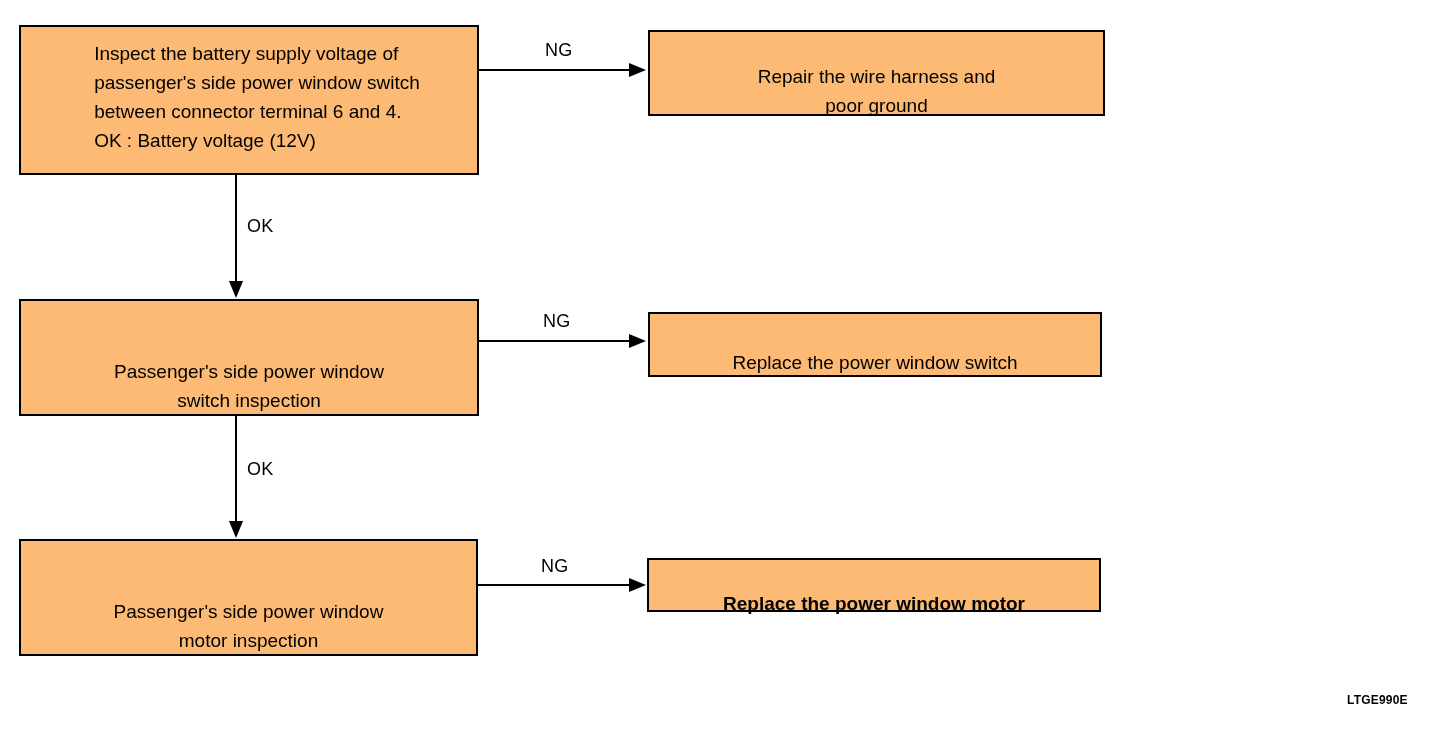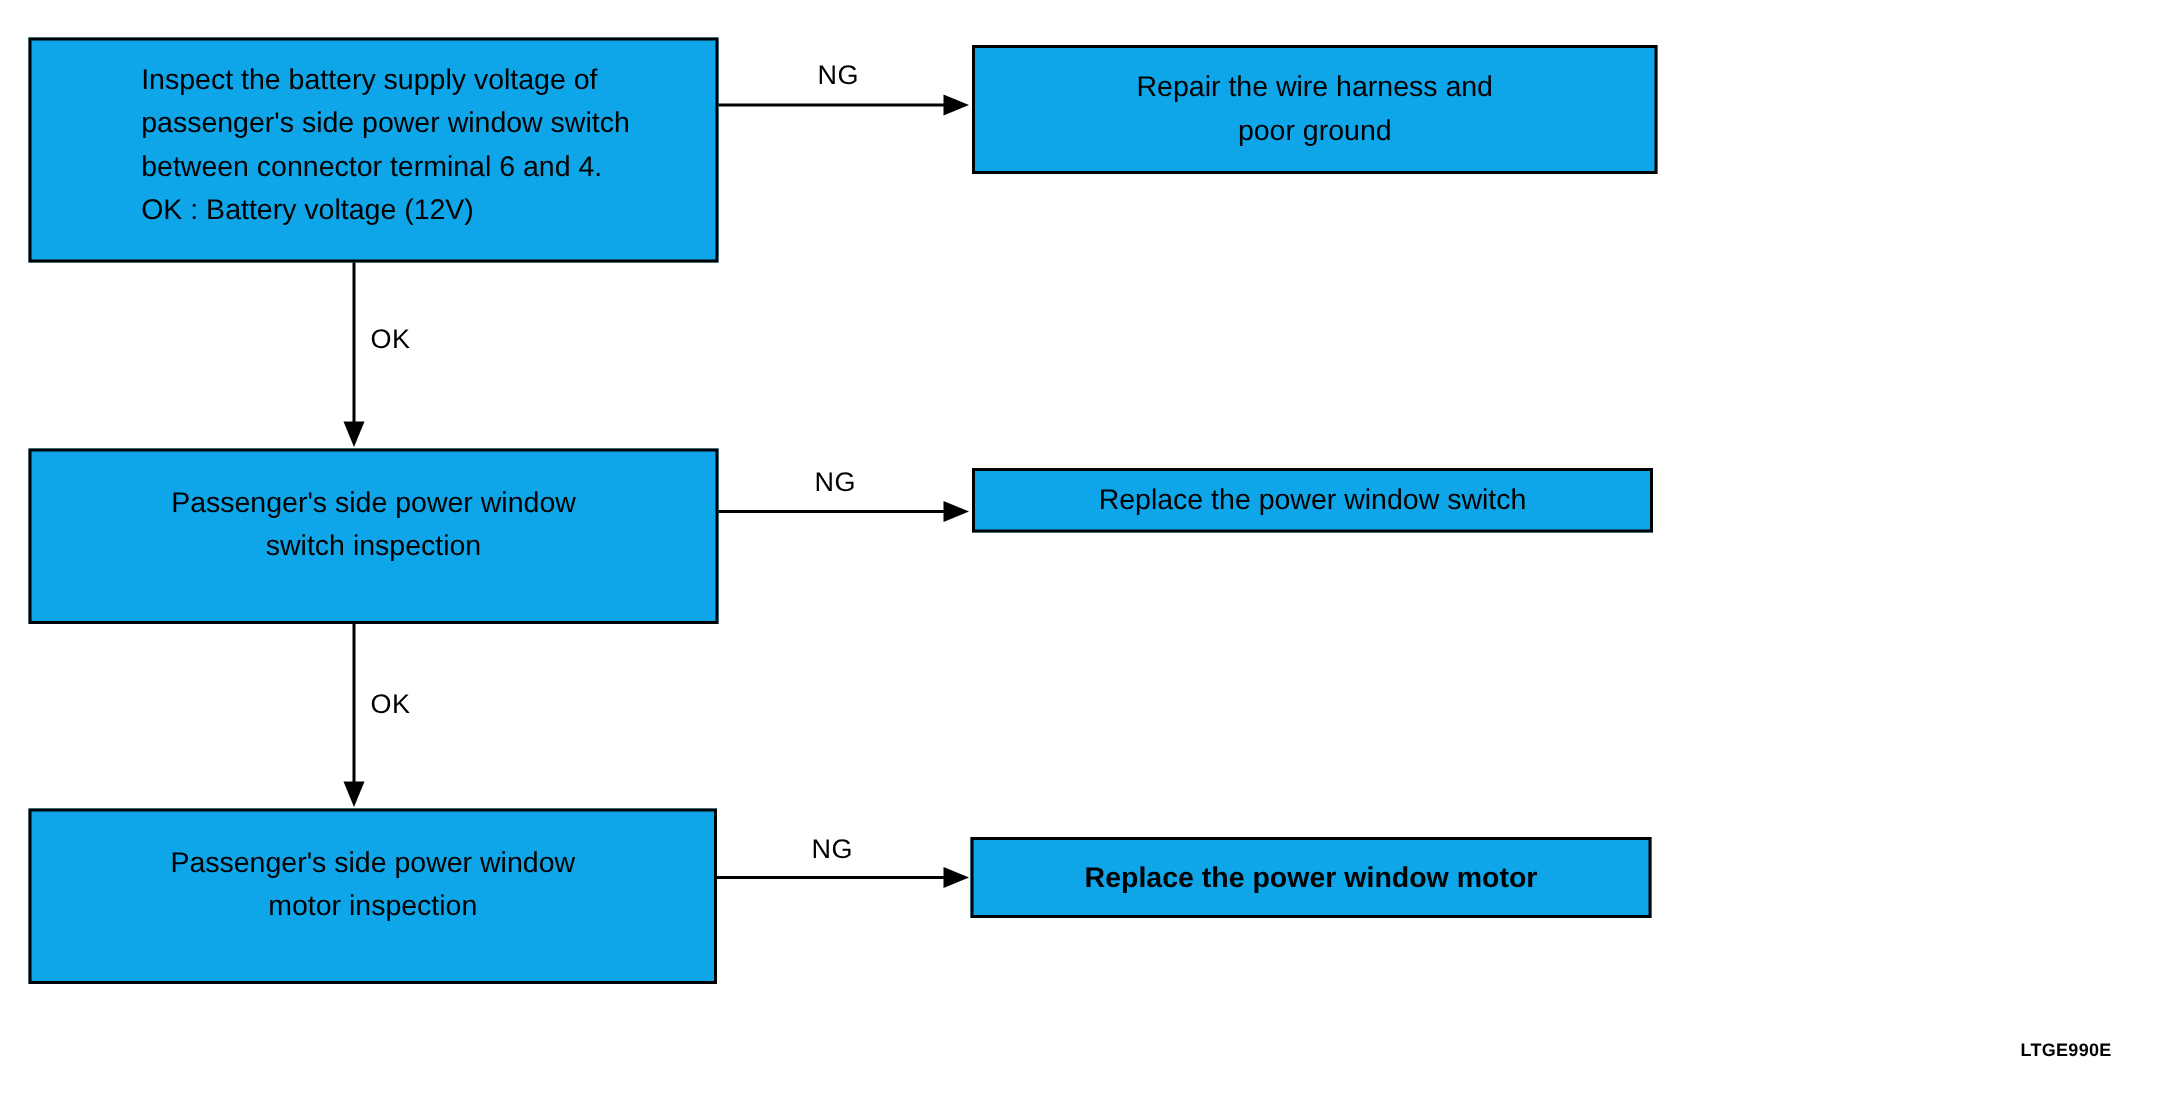--- a/index.html
+++ b/index.html
@@ -15,35 +15,36 @@
     position: relative;
     width: 1456px;
     height: 730px;
     background: #ffffff;
     overflow: hidden;
   }
   .box {
     position: absolute;
     box-sizing: border-box;
     border: 2px solid #000000;
-    background: #0ea5e9;
+    background: #fdba74;
     display: flex;
     justify-content: center;
   }
   .box .box-text {
     font-size: 19px;
     line-height: 29px;
     color: #000000;
     white-space: pre-line;
   }
   .box.left-align .box-text {
     text-align: left;
   }
   .box.center-align .box-text {
     text-align: center;
+    margin-top: 36px;
   }
   
   .hline {
     position: absolute;
     height: 2px;
     background: #000000;
   }
   
   .vline {
     position: absolute;
@@ -110,21 +111,21 @@
 
   <div class="box center-align" style="left:19px; top:299px; width:460px; height:117px; align-items:flex-start; padding-top:20px;">
     <span class="box-text">Passenger's side power window
 switch inspection</span>
   </div>
 
   <div class="hline" style="left:479px; top:340px; width:152px;"></div>
   <div class="arrow-right" style="left:629px; top:334px;"></div>
   <div class="edge-label" style="left:543px; top:311px;">NG</div>
 
-  <div class="box center-align" style="left:648px; top:312px; width:454px; height:43px; align-items:center;">
+  <div class="box center-align" style="left:648px; top:312px; width:454px; height:65px; align-items:center;">
     <span class="box-text">Replace the power window switch</span>
   </div>
 
   <div class="vline" style="left:235px; top:416px; width:2px; height:107px;"></div>
   <div class="arrow-down" style="left:229px; top:521px;"></div>
   <div class="edge-label" style="left:247px; top:459px;">OK</div>
 
   <div class="box center-align" style="left:19px; top:539px; width:459px; height:117px; align-items:flex-start; padding-top:20px;">
     <span class="box-text">Passenger's side power window
 motor inspection</span>

